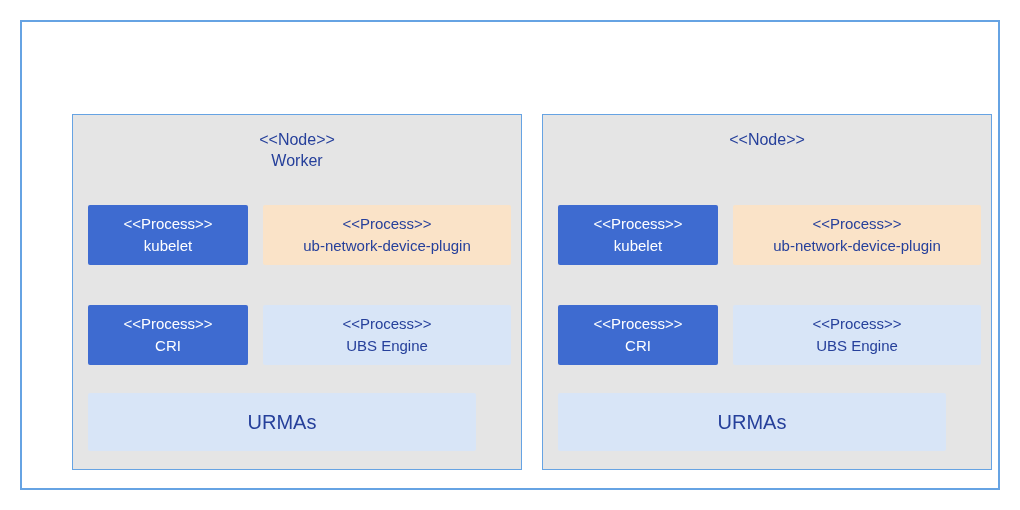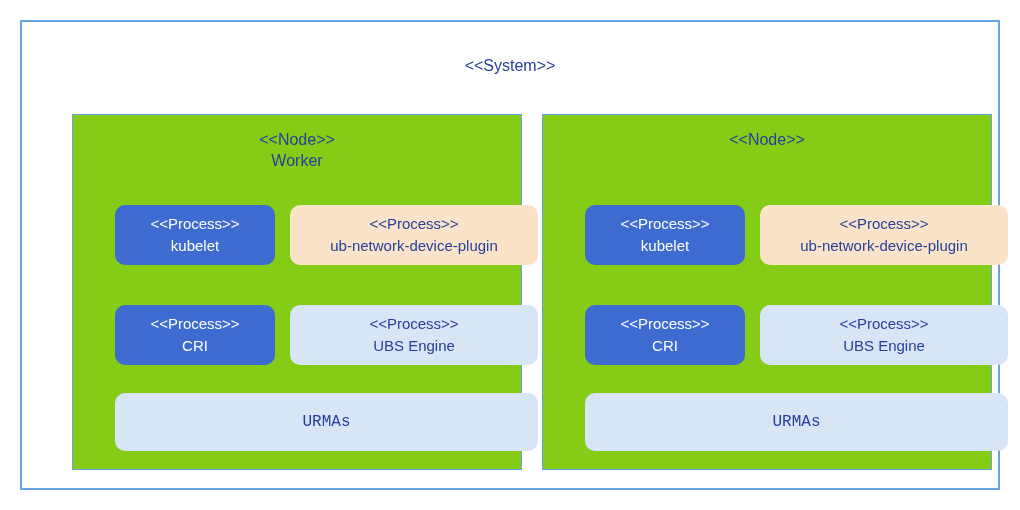--- a/index.html
+++ b/index.html
@@ -35,72 +35,69 @@
     font-size: 16px;
     line-height: 21px;
   }
   .node-box {
     position: absolute;
     top: 92px;
     width: 450px;
     height: 356px;
     box-sizing: border-box;
     border: 1.5px solid var(--border_blue);
-    background: #84cc16;
+    background: #e5e5e5;
   }
   .node-box.master { left: 50px; }
   .node-box.worker { left: 520px; }
   .node-header {
     position: absolute;
     left: 0;
     top: 14px;
     width: 100%;
     text-align: center;
     color: var(--text_dark);
     font-size: 16px;
     line-height: 21px;
   }
   .process {
     position: absolute;
     box-sizing: border-box;
-    border-radius: 10px;
+    border-radius: 2px;
     display: flex;
     flex-direction: column;
     align-items: center;
     justify-content: center;
     text-align: center;
     font-size: 15px;
     line-height: 22px;
-    margin-left: 27px;
   }
   .r1 { top: 90px;  height: 60px; }
   .r2 { top: 190px; height: 60px; }
   .c1 { left: 15px;  width: 160px; }
   .c2 { left: 190px; width: 248px; }
   .wide {
     top: 278px;
     height: 58px;
     left: 15px;
-    width: 423px;
-    font-size: 16px;
-    font-family: Liberation Mono, monospace;
+    width: 388px;
+    font-size: 20px;
   }
   .variant-solid-blue { background: var(--process_blue); color: #ffffff; }
   .variant-peach      { background: var(--process_peach); color: var(--text_dark); }
   .variant-light-blue { background: var(--process_light_blue); color: var(--text_dark); }
 </style>
 </head>
 <body>
 
 <div id="canvas">
 
   <div class="outer-box">
 
     <div class="system-title">
-      <div>&lt;&lt;System&gt;&gt;</div>
     </div>
 
     <div class="node-box master">
       <div class="node-header">
         <div>&lt;&lt;Node&gt;&gt;</div>
         <div>Worker</div>
       </div>
 
       <div class="process r1 c1 variant-solid-blue">
         <div>&lt;&lt;Process&gt;&gt;</div>

